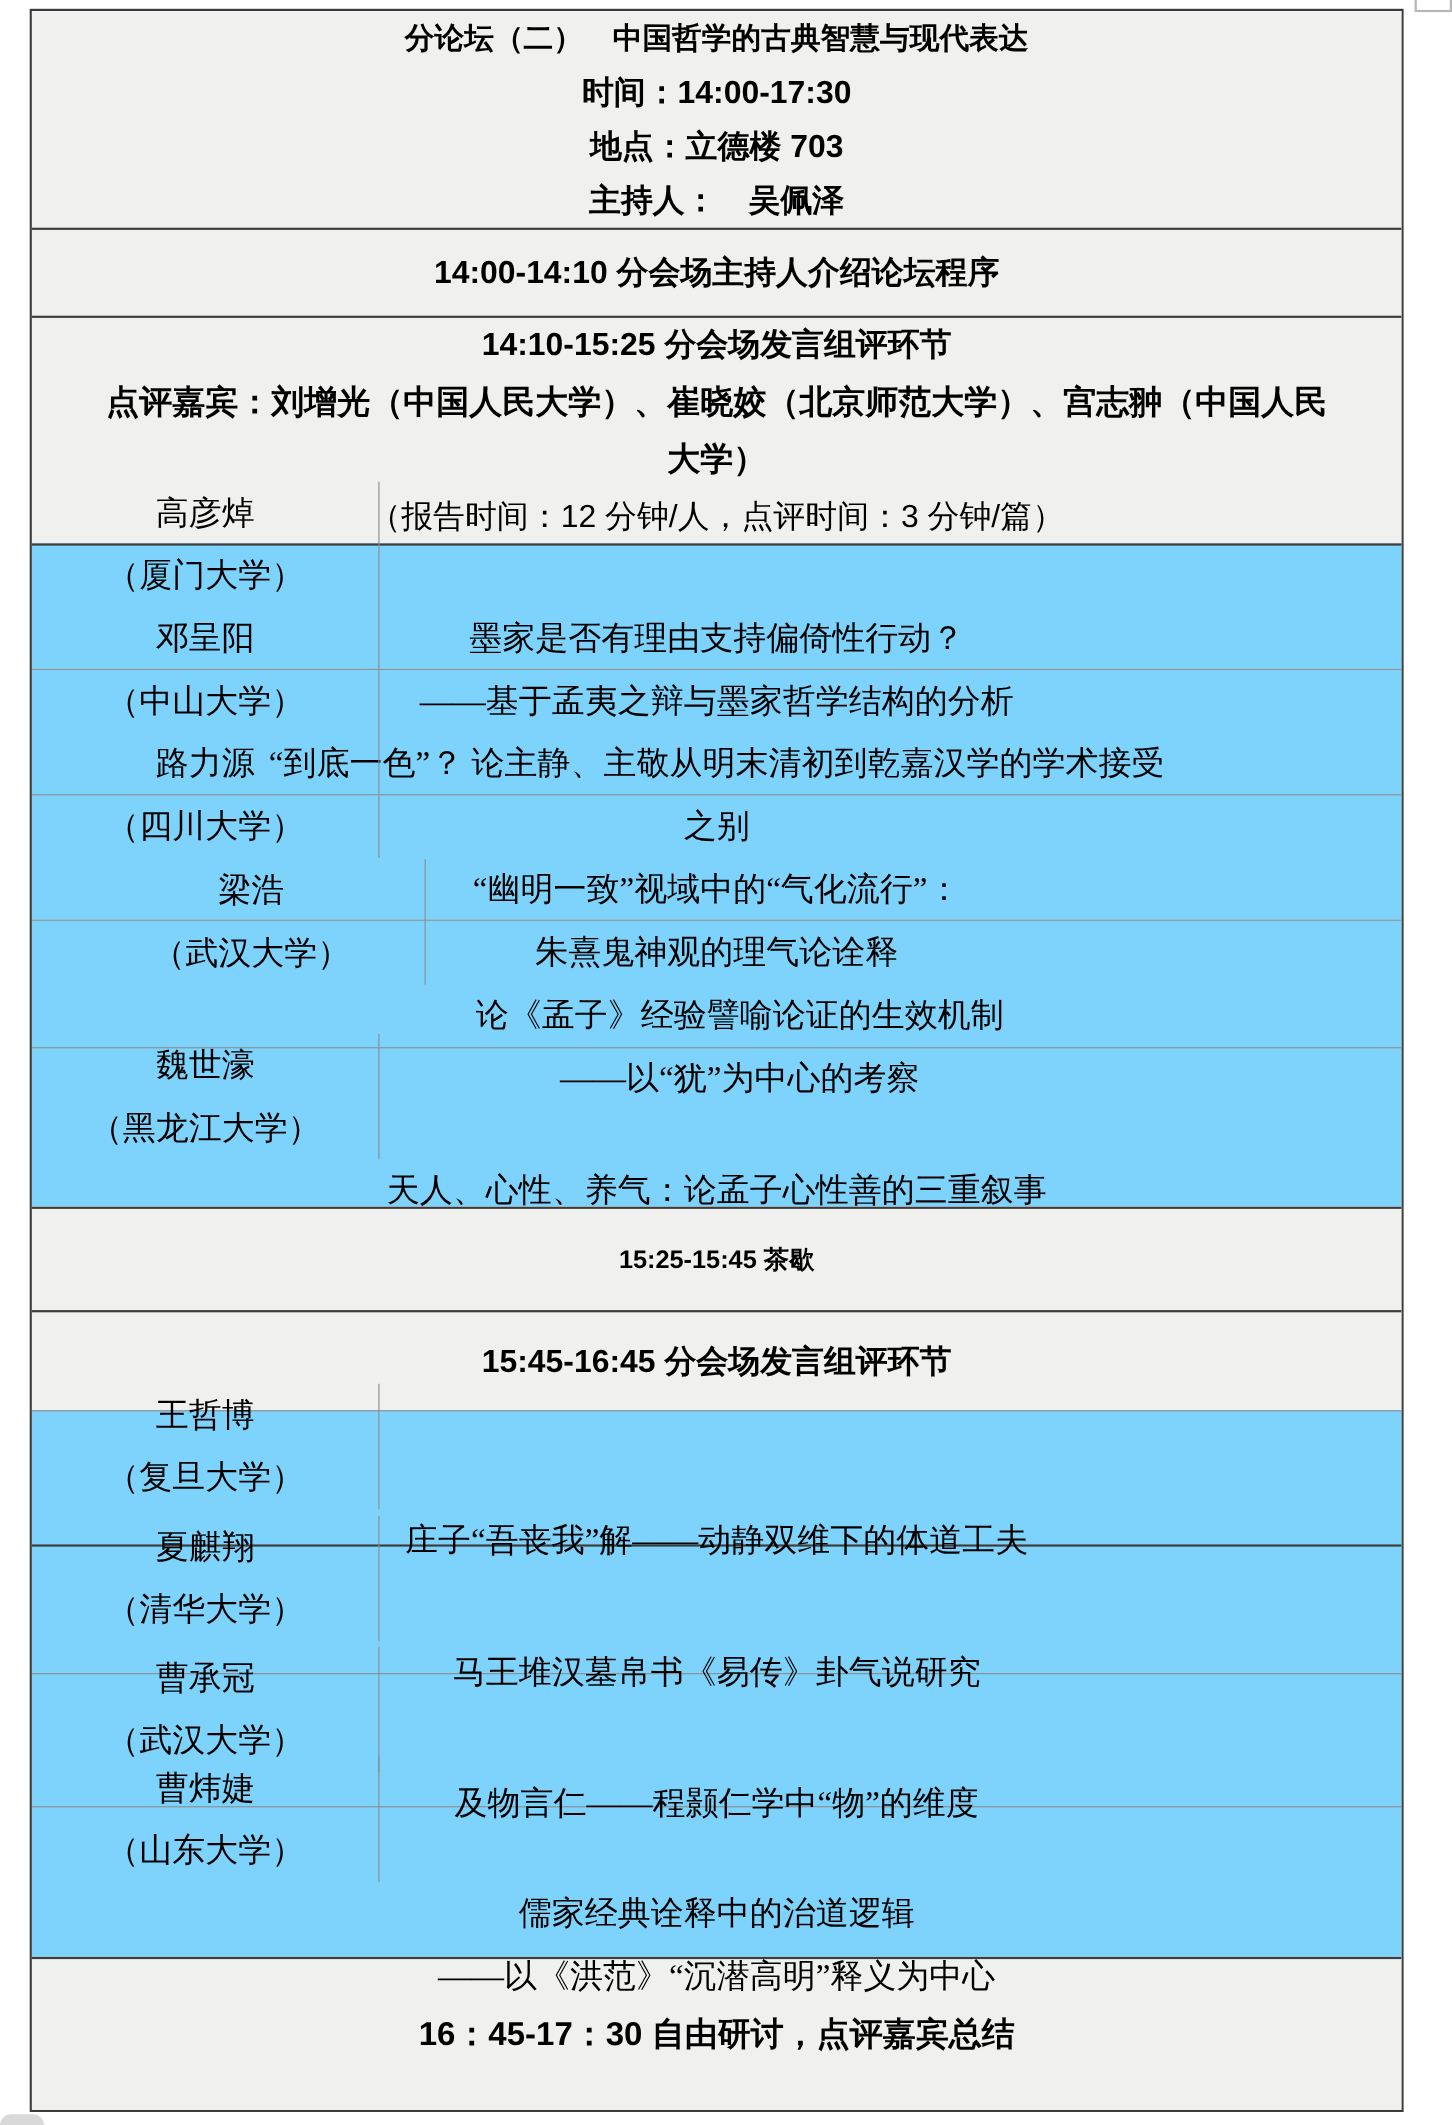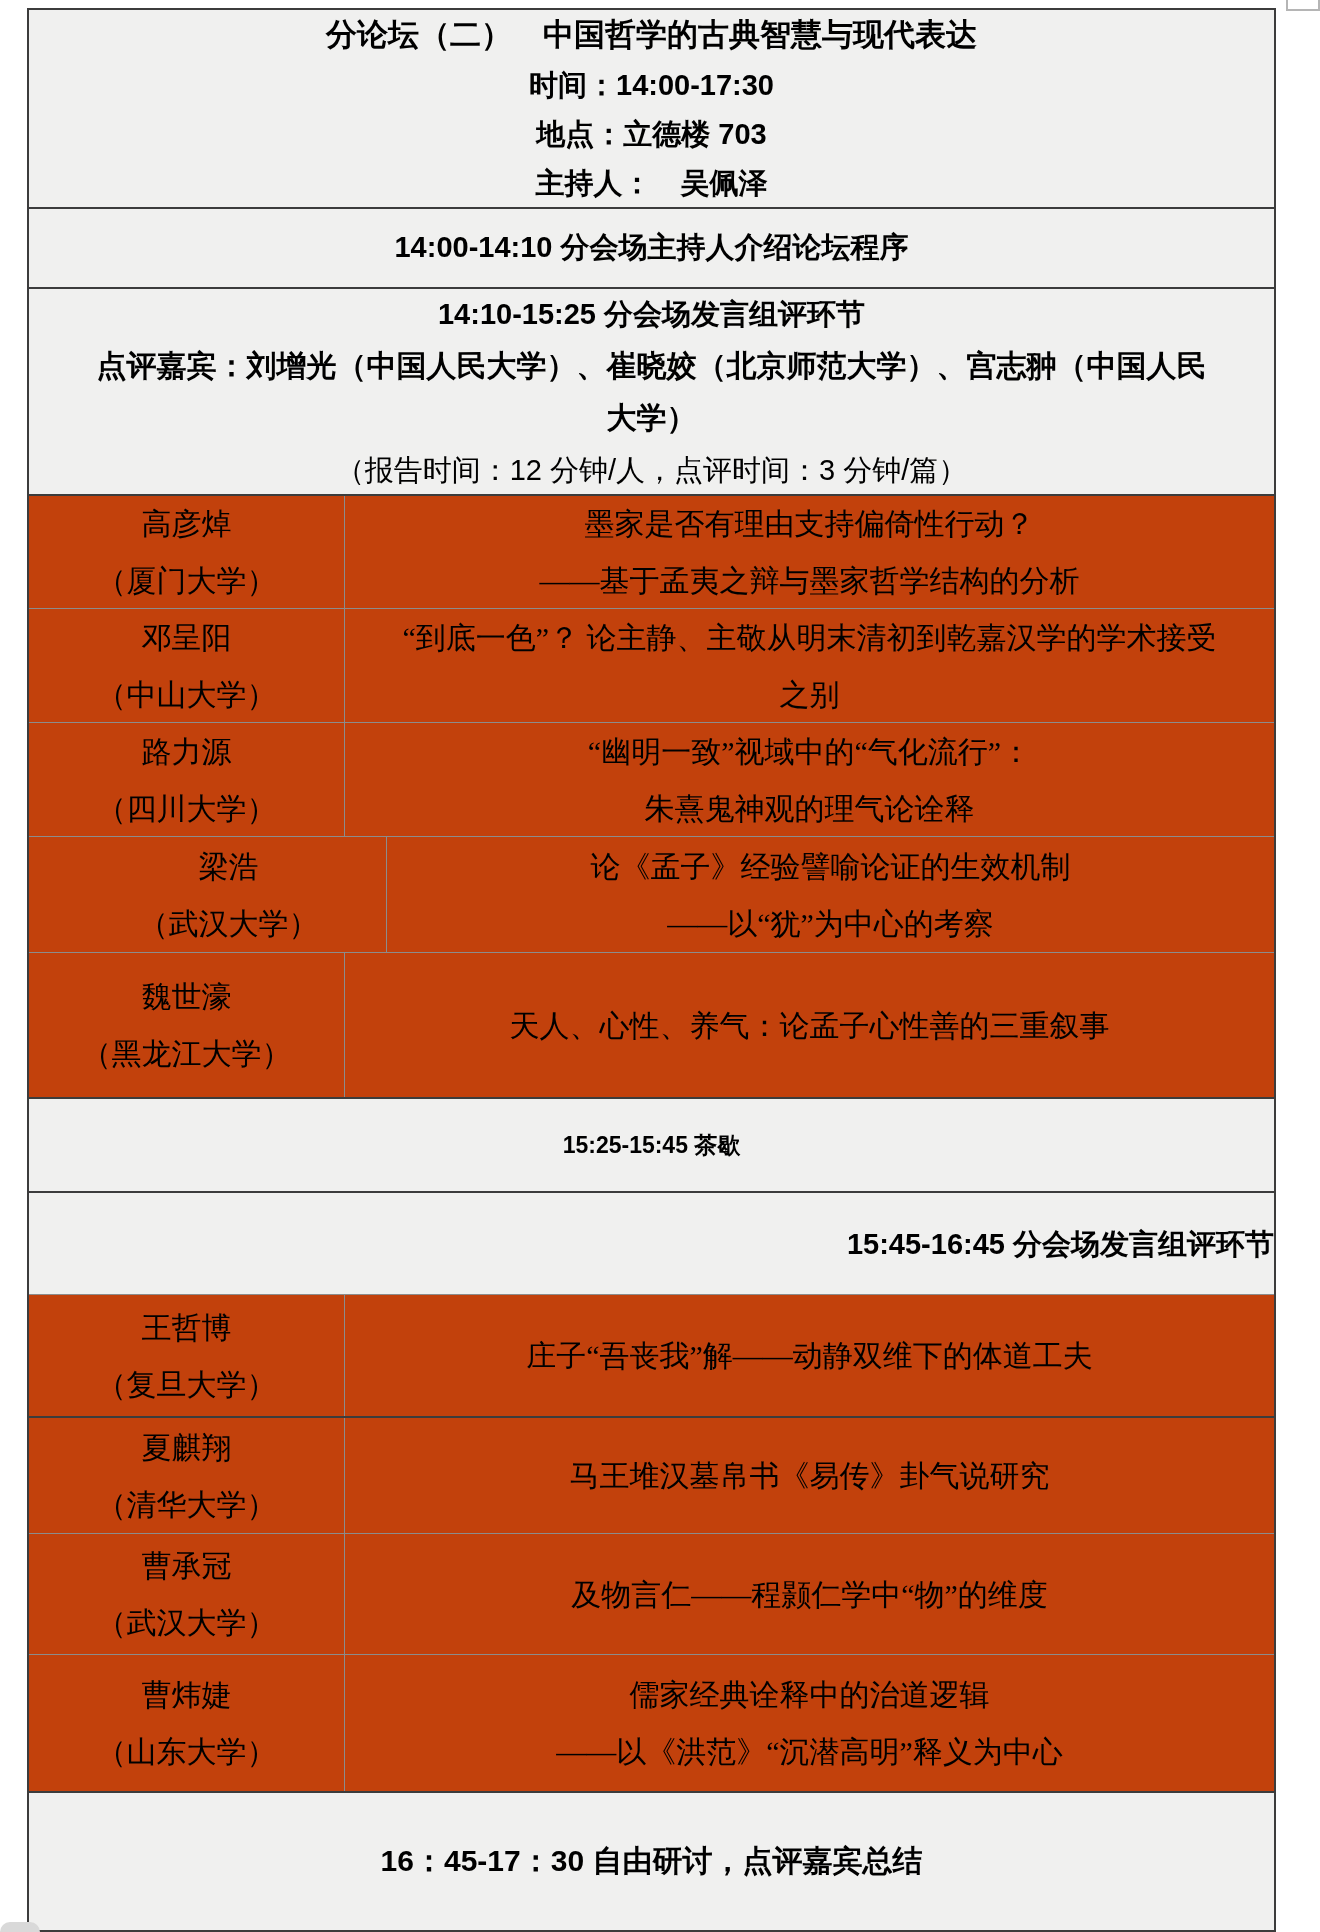--- a/index.html
+++ b/index.html
@@ -15,26 +15,26 @@
     position:absolute;left:27px;top:8px;width:1245px;
     border:2px solid #3c3c3c;
     background:#ffffff;
   }
   .row{
     box-sizing:border-box;
     display:flex;align-items:center;justify-content:center;
     text-align:center;
   }
   .row.gray{background:#f0f0ef;flex-direction:column;}
-  .row.white{background:#c2410c;}
+  .row.white{background:#7dd3fc;flex-direction:column;}
   .bt-thick{border-top:2px solid #3c3c3c;}
   .bt-thin{border-top:1px solid #8c8c8c;}
 
   .header-cell{height:197px;flex-direction:column;justify-content:center;}
-  .forum-title{font-weight:bold;font-size:31px;line-height:52px;white-space:nowrap;}
+  .forum-title{font-weight:bold;font-size:27px;line-height:52px;white-space:nowrap;}
   .header-line{font-weight:bold;font-size:29px;line-height:49px;white-space:nowrap;}
 
   .intro-row{height:80px;font-weight:bold;font-size:29px;justify-content:center;}
   .session-block{height:207px;justify-content:center;}
   .session-heading{font-weight:bold;font-size:29px;line-height:52px;white-space:nowrap;}
   .guest-lines{font-weight:bold;font-size:30px;line-height:52px;}
   .guest-lines div{white-space:nowrap;}
   .note-line{font-weight:normal;font-size:29px;line-height:52px;white-space:nowrap;}
 
   .talk-row{align-items:stretch;}
@@ -50,21 +50,21 @@
     display:flex;flex-direction:column;justify-content:center;align-items:center;
     font-family:"Liberation Serif",serif;
     font-size:30px;line-height:57px;
   }
   .cell-name div,.cell-title div{white-space:nowrap;}
 
   .h114{height:114px;} .h116{height:116px;padding-left:42px;} .h145{height:145px;}
   .h117{height:117px;} .h122{height:122px;} .h121{height:121px;} .h137{height:137px;}
 
   .break-row{height:94px;font-weight:bold;font-size:23px;}
-  .session2-row{height:103px;font-weight:bold;font-size:29px;align-items:flex-end;}
+  .session2-row{height:91px;font-weight:bold;font-size:29px;}
   .closing-row{height:139px;font-weight:bold;font-size:30px;}
 
   .corner-pill{
     position:absolute;left:0px;top:1922px;width:40px;height:20px;
     background:#d9d9d9;border-radius:10px;
   }
   .page-fragment{
     position:absolute;left:1286px;top:-8px;width:30px;height:15px;
     background:#ffffff;border:2px solid #b5b5b5;
   }

